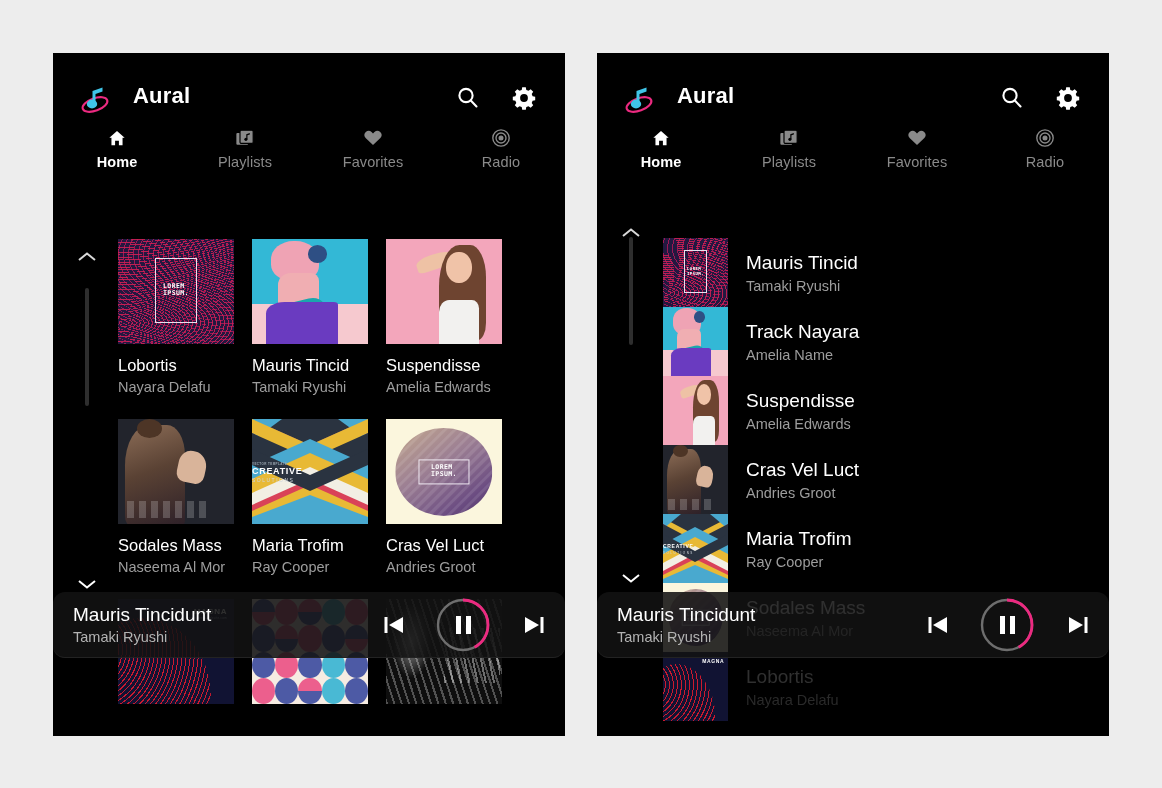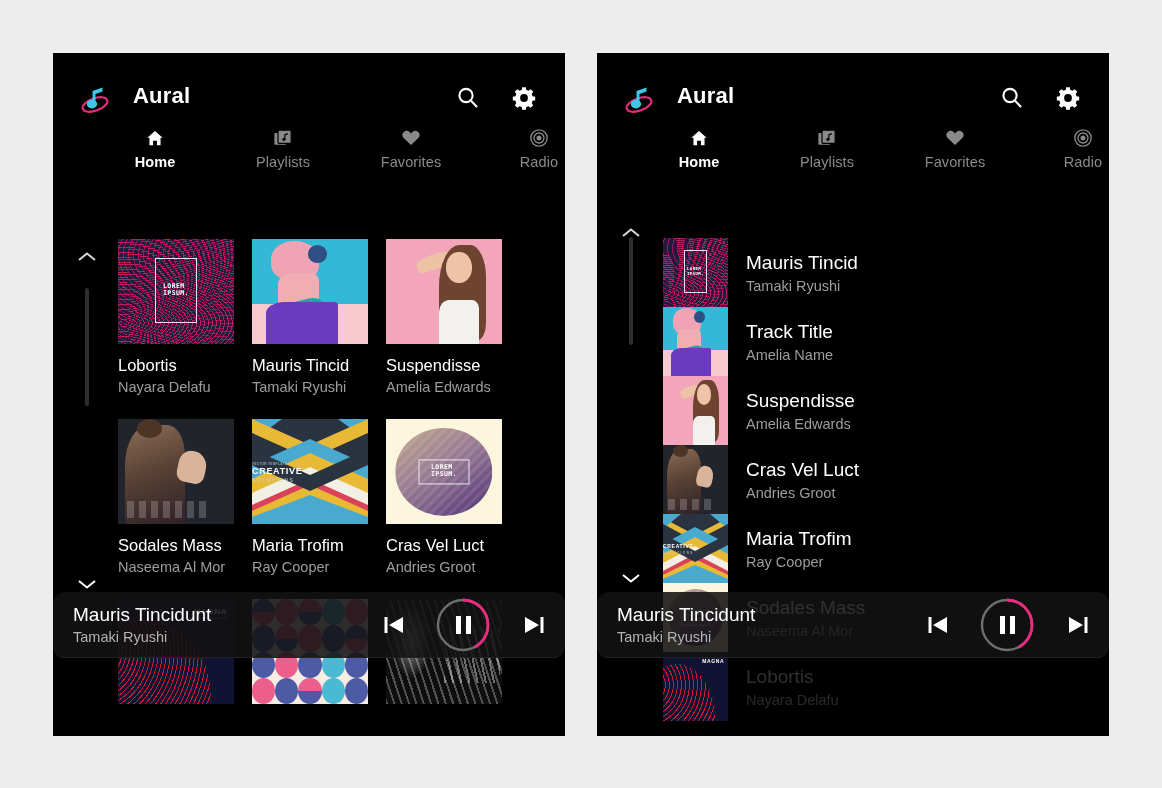--- a/index.html
+++ b/index.html
@@ -29,21 +29,20 @@
     color: #fff; font-size: 22px; font-weight: bold;
     margin-left: 20px; letter-spacing: .2px;
   }
   .appbar-spacer { flex: 1 1 auto; }
   .appbar-icon { width: 30px; height: 30px; margin-left: 26px; cursor: pointer; }
 
   
   .tabs {
     position: absolute; left: 0; top: 72px; width: 100%; height: 54px;
     display: flex;
-    margin-left: 38px;
   }
   .tab {
     flex: 1 1 0; display: flex; flex-direction: column;
     align-items: center; justify-content: flex-start; cursor: pointer;
     padding-top: 2px;
   }
   .tab .tab-ico { height: 22px; display: flex; align-items: center; justify-content: center; }
   .tab .tab-label {
     font-size: 14.5px; margin-top: 5px; color: #8a8a8a; letter-spacing: .1px;
   }
@@ -615,21 +614,21 @@
 
       <div class="track-row">
         <div class="track-thumb art a-pinkhair">
           <span class="hair"></span>
           <span class="hphone"></span>
           <span class="body"></span>
           <span class="teal"></span>
           <span class="skirt"></span>
         </div>
         <div class="track-text">
-          <div class="track-title">Track Title</div>
+          <div class="track-title">Track Nayara</div>
           <div class="track-artist">Amelia Name</div>
         </div>
       </div>
 
       <div class="track-row">
         <div class="track-thumb art a-pinkwall">
           <span class="arm"></span>
           <span class="hair"></span>
           <span class="face"></span>
           <span class="top"></span>

